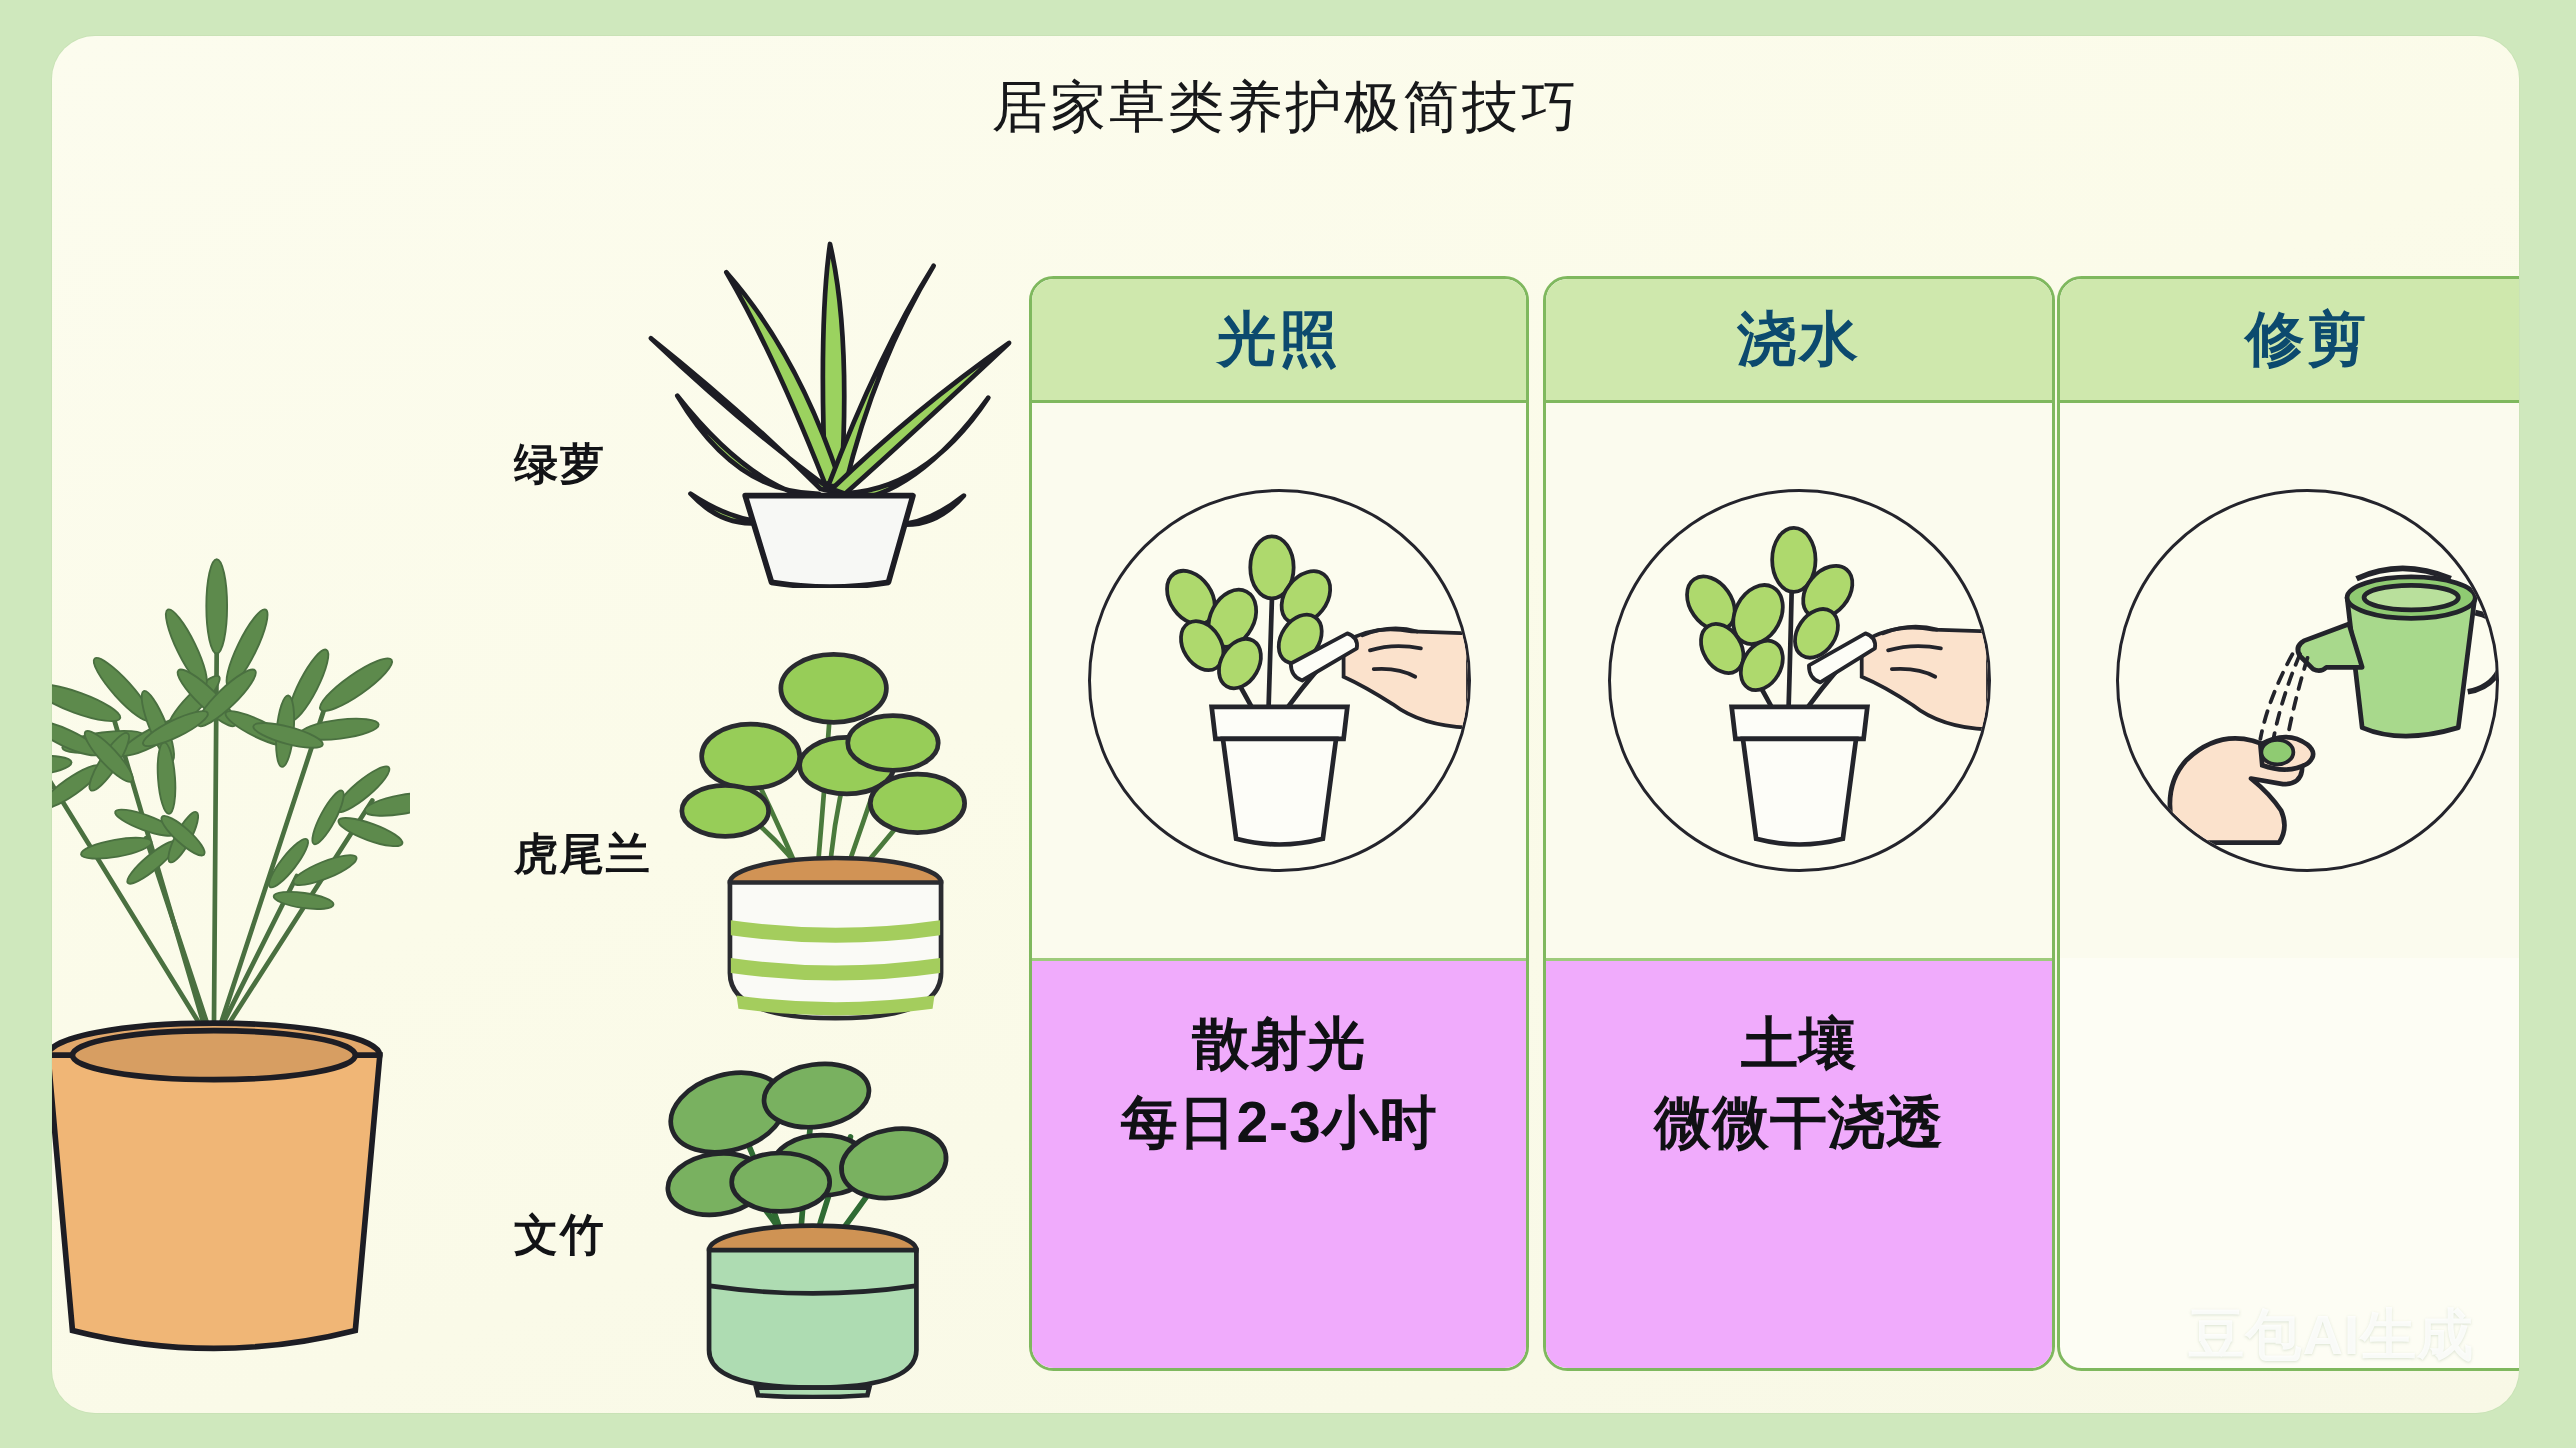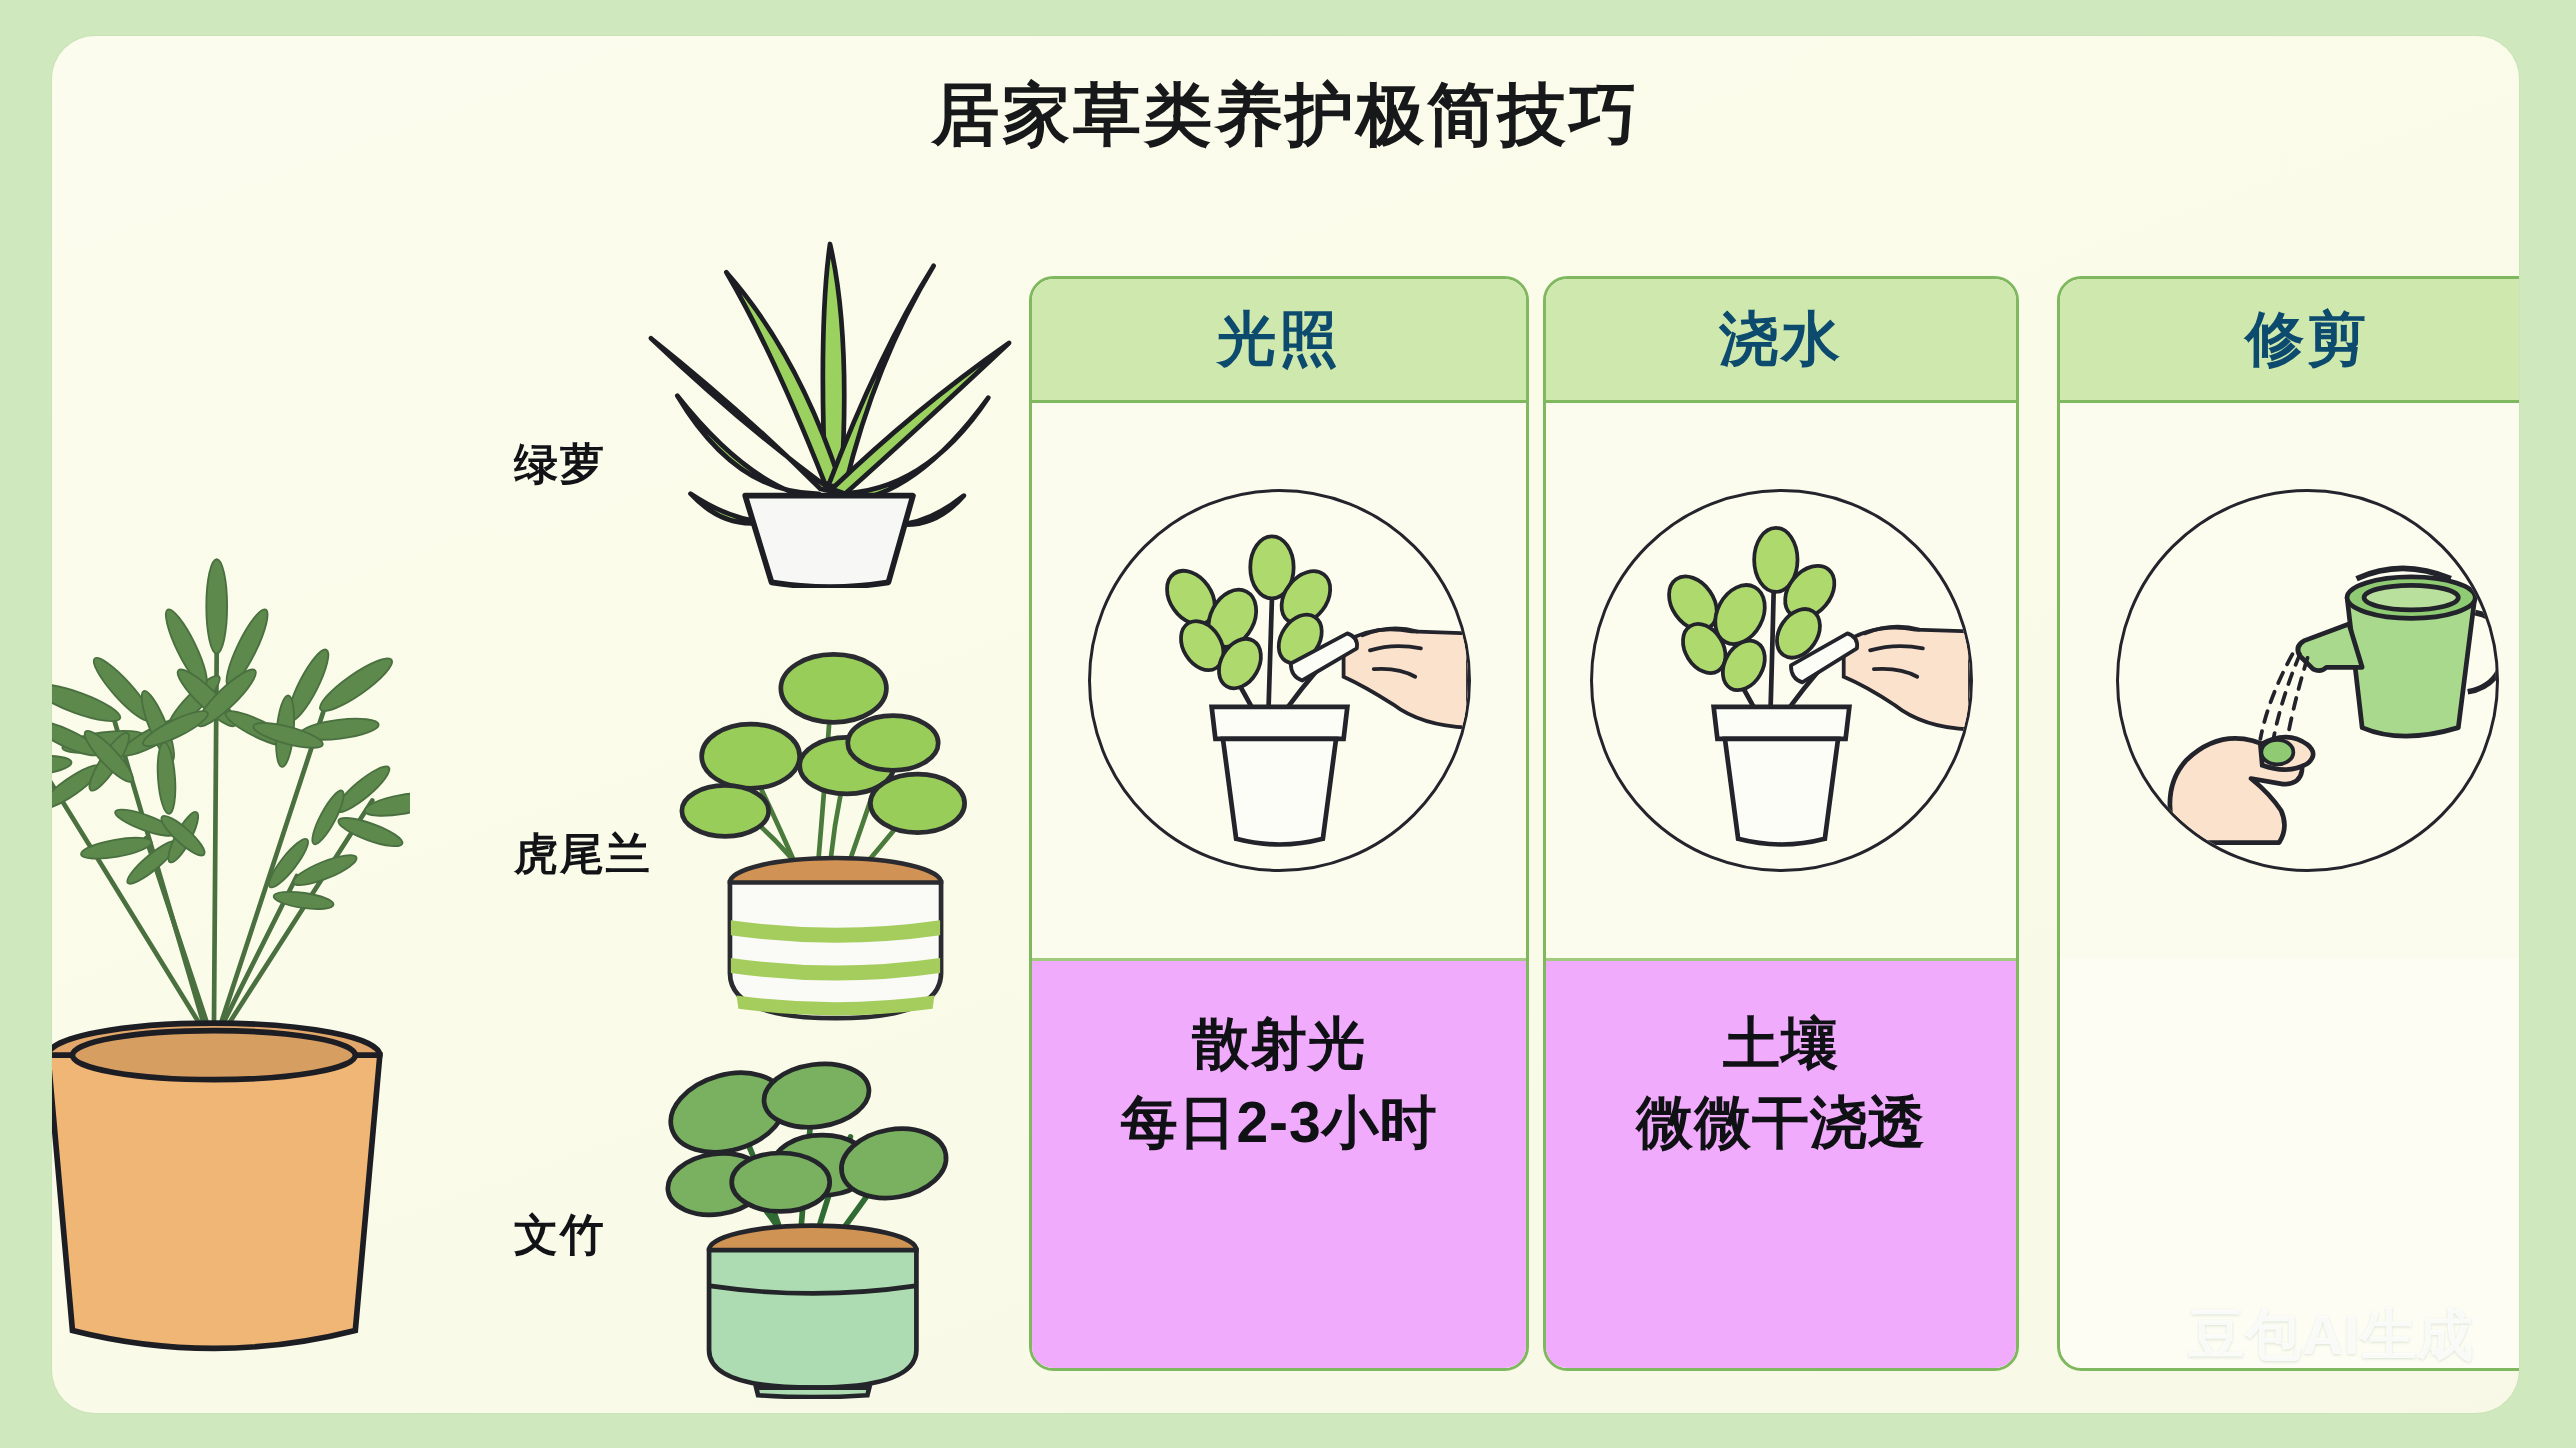--- a/index.html
+++ b/index.html
@@ -14,21 +14,21 @@
     position:absolute;left:52px;top:36px;width:2467px;height:1377px;
     background:linear-gradient(160deg,#fcfcee 0%,#fbfbe9 45%,#f8f8e6 100%);
     border-radius:43px;
     box-shadow:0 0 0 0.9px rgba(190,215,170,.35);
     overflow:hidden;
   }
   
   #title{
     position:absolute;left:0;top:36px;width:100%;
     text-align:center;
-    font-size:68px;font-weight:700;color:#17181a;letter-spacing:2.8px;
+    font-size:56px;font-weight:400;color:#17181a;letter-spacing:2.8px;
     line-height:1.25;
   }
   
   .plant-wrap{position:absolute;}
   .plant-label{
     position:absolute;
     font-size:44px;font-weight:700;color:#121316;letter-spacing:1.9px;
     white-space:nowrap;
   }
   
@@ -271,21 +271,21 @@
           </g>
         </svg>
       </div>
     </div>
     <div class="card-foot">
       <div class="line">散射光</div>
       <div class="line">每日2-3小时</div>
     </div>
   </div>
 
-  <div class="card" style="left:1491px;width:476px;">
+  <div class="card" style="left:1491px;width:512px;">
     <div class="card-head">
       <span>浇水</span>
     </div>
     <div class="card-body">
       <div class="icon-circle">
         <svg viewBox="0 0 400 400" width="377" height="377" aria-hidden="true">
           <g stroke="#23242b" stroke-width="5" fill="none" stroke-linecap="round">
             <path d="M178 242 Q150 190 112 126"></path>
               <path d="M188 242 Q190 180 192 92"></path>
             <path d="M198 244 Q222 208 252 176"></path>

